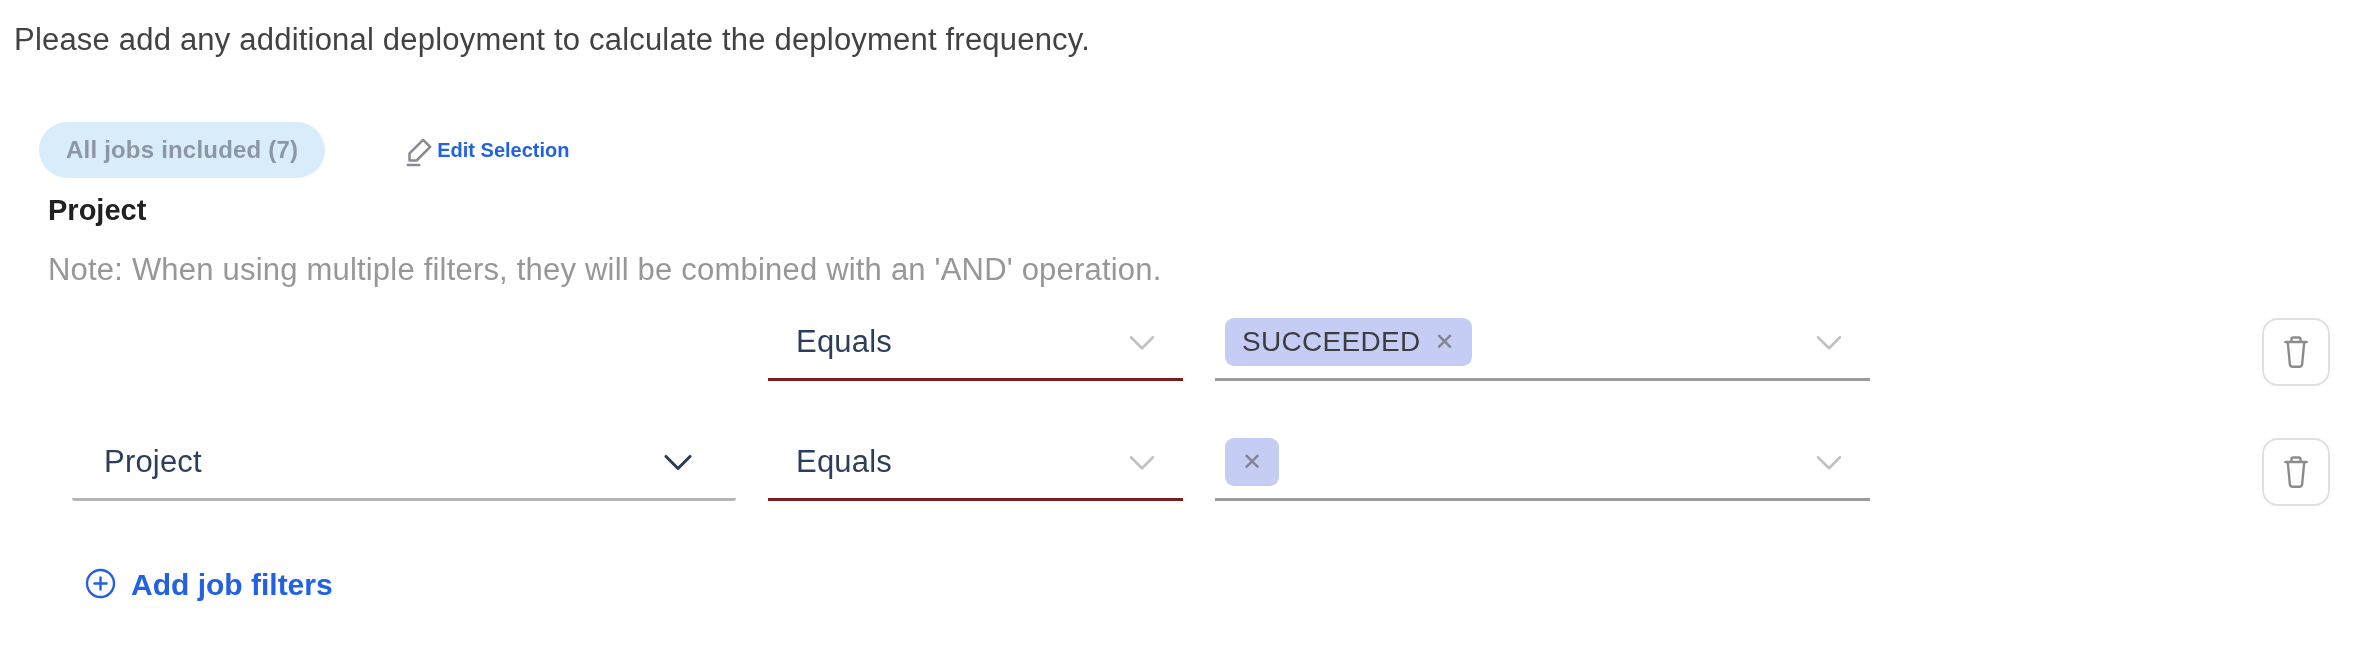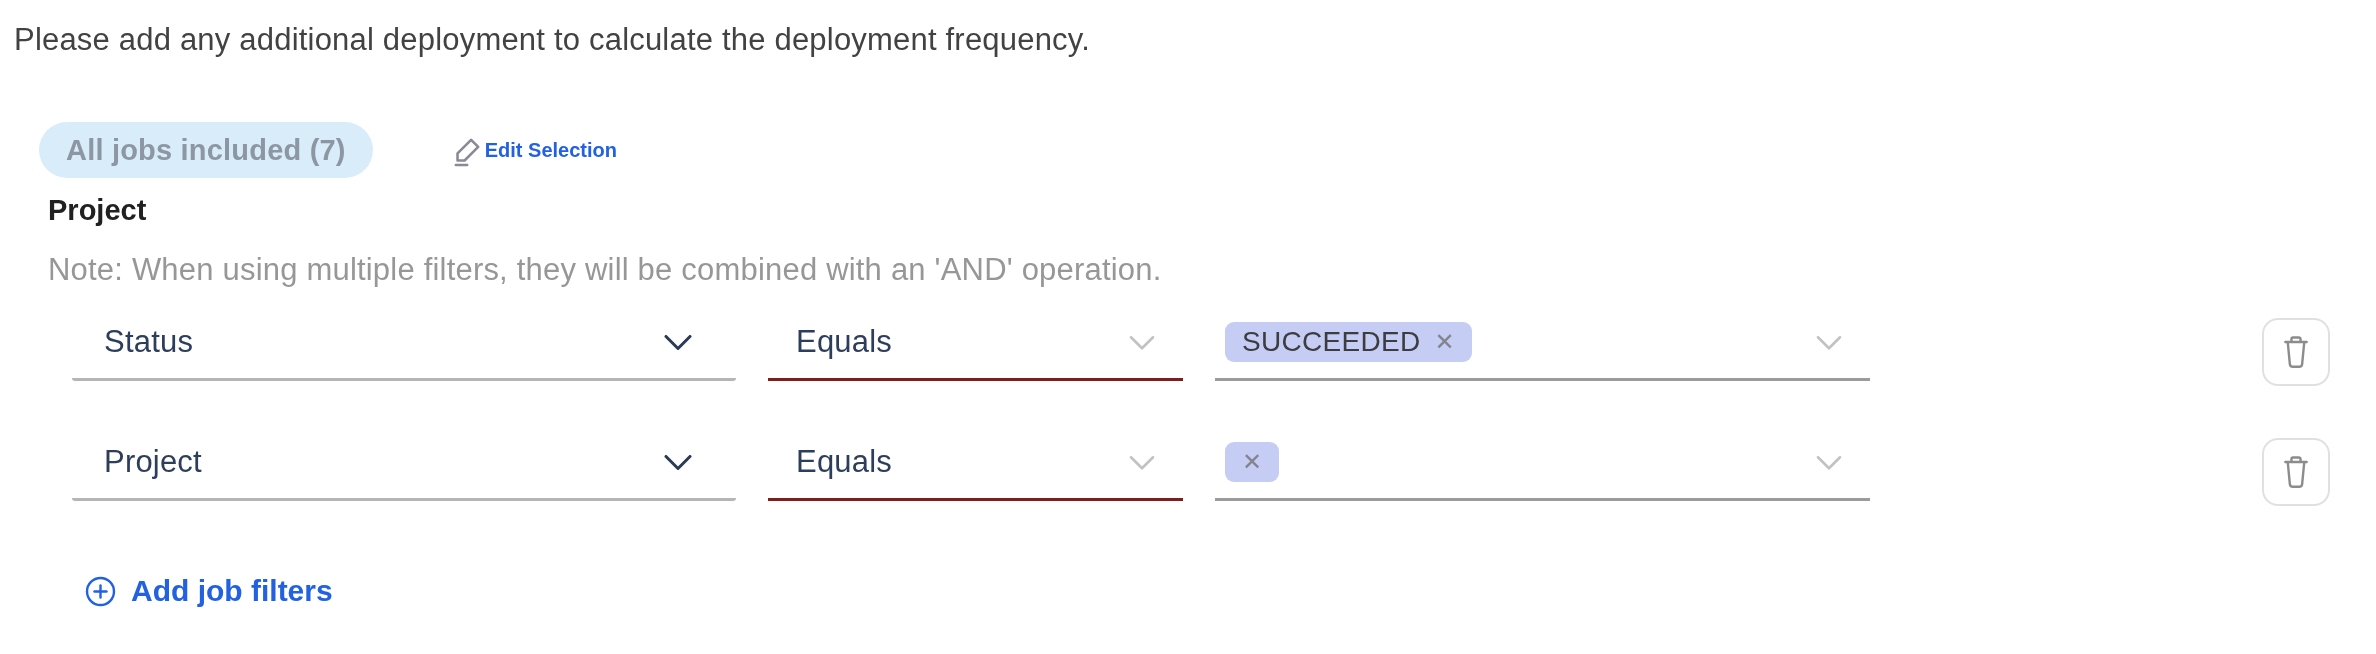--- a/index.html
+++ b/index.html
@@ -34,21 +34,21 @@
     align-items: center;
   }
   .jobs-badge {
     display: inline-flex;
     align-items: center;
     height: 56px;
     padding: 0 27px;
     border-radius: 28px;
     background: #d9ecf9;
     color: #8d97a3;
-    font-size: 29px;
+    font-size: 24px;
     font-weight: 600;
     letter-spacing: 0.2px;
   }
   .edit-selection {
     display: inline-flex;
     align-items: center;
     margin-left: 78px;
     cursor: pointer;
     color: #2161e2;
     font-size: 20px;
@@ -115,21 +115,21 @@
     transform: translateY(-42%);
     line-height: 0;
   }
   .chev-attr { right: 44px; }
   .chev-op, .chev-val { right: 28px; }
   .tag {
     display: inline-flex;
     align-items: center;
     gap: 14px;
     margin-left: 10px;
-    height: 40px;
+    height: 48px;
     padding: 0 17px;
     border-radius: 9px;
     background: #c5cdf4;
     font-size: 28px;
     color: #3c3c41;
     letter-spacing: 0.3px;
   }
   .tag-close {
     font-size: 24px;
     color: #84848f;
@@ -150,21 +150,20 @@
     align-items: center;
     justify-content: center;
     cursor: pointer;
   }
   .add-filters {
     position: absolute;
     left: 85px;
     top: 568px;
     height: 46px;
     display: flex;
-    align-items: center;
     gap: 15px;
     color: #2161e2;
     font-size: 30px;
     font-weight: 600;
     cursor: pointer;
   }
   .icon { line-height: 0; display: inline-flex; }
 </style>
 </head>
 <body>
@@ -183,28 +182,20 @@
         </svg>
       </span>
       <span>Edit Selection</span>
     </span>
   </div>
 
   <div class="filters-heading">Project</div>
   <div class="note">Note: When using multiple filters, they will be combined with an 'AND' operation.</div>
 
   <div class="filter-row row-1">
-    <div class="field field-attr">
-      <span class="field-label">Status</span>
-      <span class="chev chev-attr icon">
-        <svg width="28" height="18" viewBox="0 0 28 18" fill="none">
-          <path d="M2 2 L14 14 L26 2" stroke="#2b3a55" stroke-width="3" stroke-linecap="round" stroke-linejoin="round"></path>
-        </svg>
-      </span>
-    </div>
     <div class="field field-op">
       <span class="field-label">Equals</span>
       <span class="chev chev-op icon">
         <svg width="26" height="16" viewBox="0 0 26 16" fill="none">
           <path d="M2 2 L13 13 L24 2" stroke="#c2c2c2" stroke-width="2.6" stroke-linecap="round" stroke-linejoin="round"></path>
         </svg>
       </span>
     </div>
     <div class="field field-val">
       <span class="tag">

